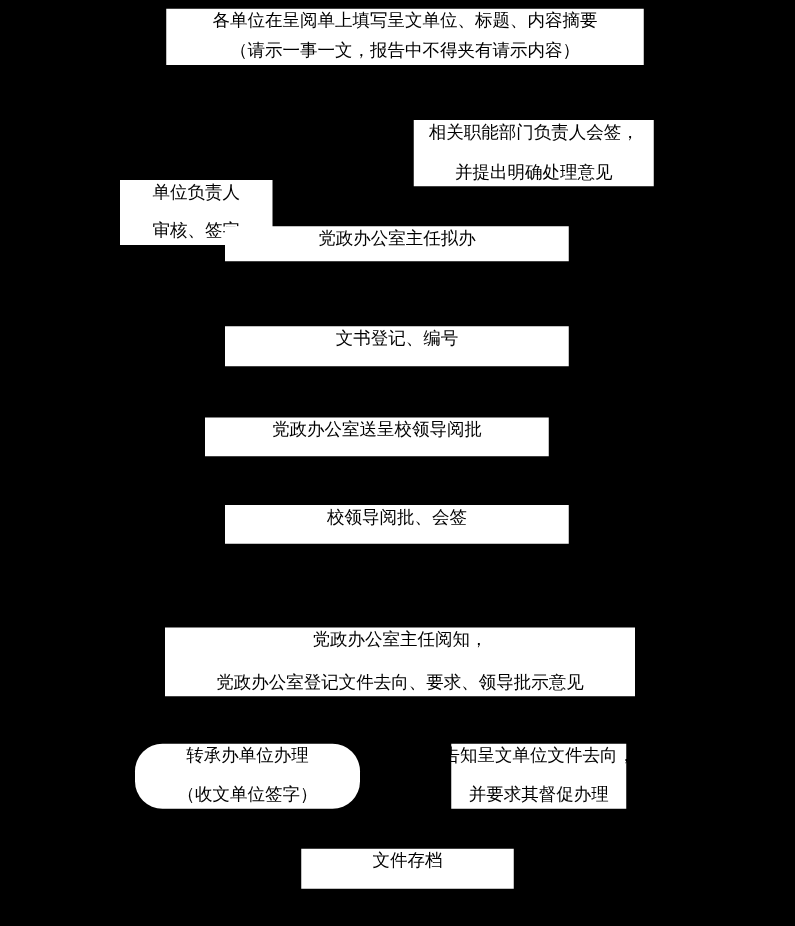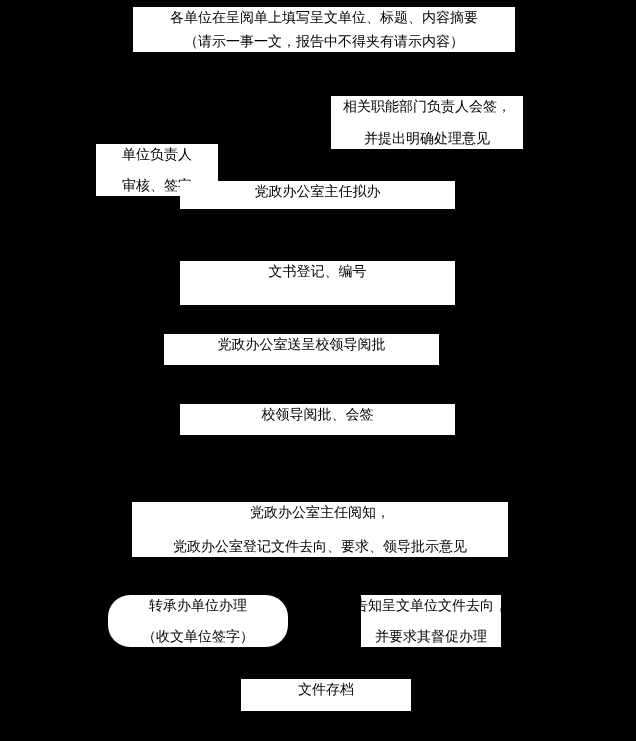--- a/index.html
+++ b/index.html
@@ -48,21 +48,21 @@
 
   <div class="node" style="left:331px; top:96px; width:192px; height:53px;">
     <span>相关职能部门负责人会签，</span>
     <span>并提出明确处理意见</span>
   </div>
 
   <div class="node" style="left:180px; top:181px; width:275px; height:28px;">
     <span>党政办公室主任拟办</span>
   </div>
 
-  <div class="node" style="left:180px; top:261px; width:275px; height:44px;">
+  <div class="node" style="left:180px; top:261px; width:275px; height:32px;">
     <span>文书登记、编号</span>
   </div>
 
   <div class="node" style="left:164px; top:334px; width:275px; height:31px;">
     <span>党政办公室送呈校领导阅批</span>
   </div>
 
   <div class="node" style="left:180px; top:404px; width:275px; height:31px;">
     <span>校领导阅批、会签</span>
   </div>

